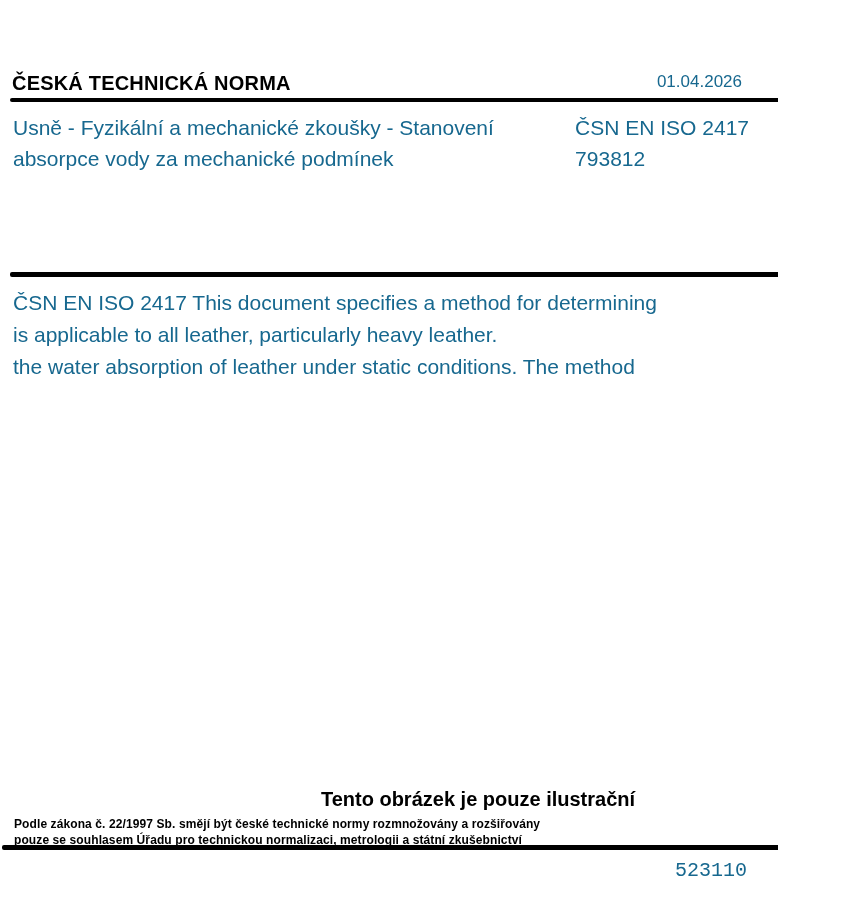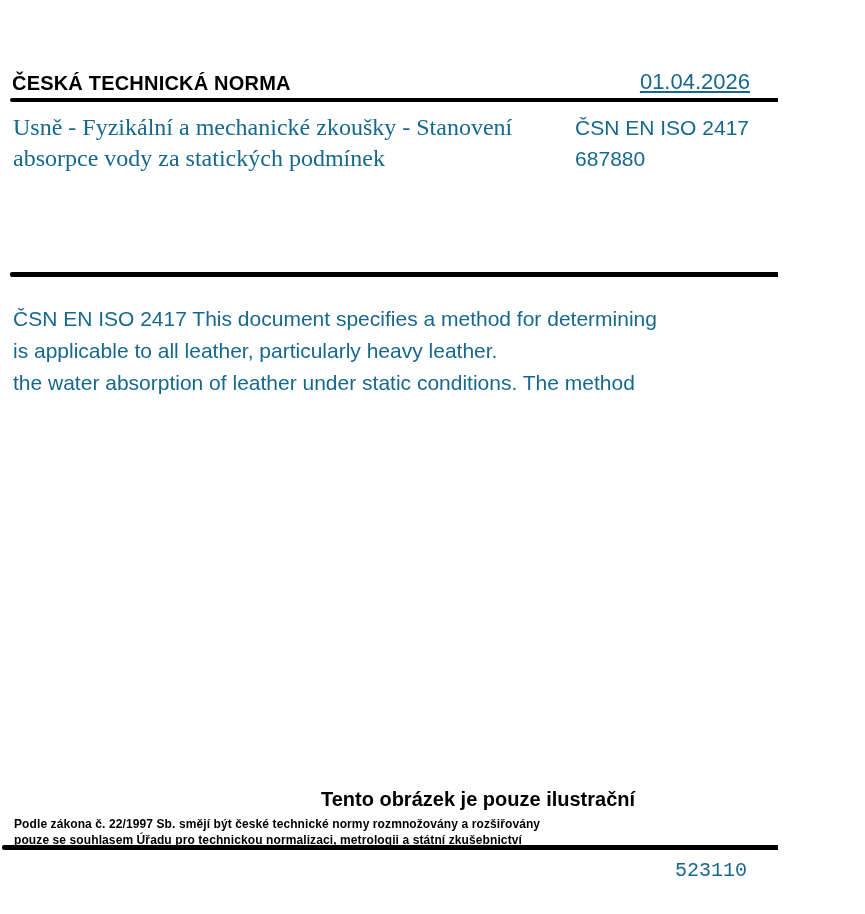--- a/index.html
+++ b/index.html
@@ -24,43 +24,41 @@
   .rule-abstract { left: 10px; top: 272px; width: 833px; height: 5px; }
   .rule-footer   { left: 2px;  top: 845px; width: 834px; height: 5px; }
 
   .header-title {
     left: 12px; top: 72px;
     font-size: 20px; font-weight: bold;
     letter-spacing: 0.2px; line-height: 23px;
     white-space: nowrap;
   }
   .header-date {
-    right: 28px; top: 70px;
-    font-size: 22px; line-height: 23px;
+    right: 36px; top: 70px;
+    font-size: 17px; line-height: 23px;
     color: var(--accent, #17688F);
     white-space: nowrap;
-    text-decoration: underline;
   }
 
   .norm-title {
     left: 13px; top: 112px;
-    font-size: 24px; line-height: 31px;
+    font-size: 21px; line-height: 31px;
     color: var(--accent, #17688F);
     white-space: nowrap;
-    font-family: Liberation Serif, serif;
   }
   .norm-ids {
     right: 29px; top: 112px;
     font-size: 21px; line-height: 31px;
     color: var(--accent, #17688F);
     white-space: nowrap;
   }
 
   .abstract {
-    left: 13px; top: 303px;
+    left: 13px; top: 287px;
     font-size: 21px; line-height: 32px;
     color: var(--accent, #17688F);
     white-space: nowrap;
   }
 
   .notice {
     left: 478px; top: 787px;
     transform: translateX(-50%);
     font-size: 20px; font-weight: bold;
     line-height: 24px;
@@ -88,26 +86,26 @@
 <div class="page">
 
   <div class="abs header-title">ČESKÁ TECHNICKÁ NORMA</div>
 
   <div class="abs header-date">01.04.2026</div>
 
   <div class="rule rule-header"></div>
 
   <div class="abs norm-title">
     <div>Usně - Fyzikální a mechanické zkoušky - Stanovení</div>
-    <div>absorpce vody za statických podmínek</div>
+    <div>absorpce vody za mechanické podmínek</div>
   </div>
 
   <div class="abs norm-ids">
     <div>ČSN EN ISO 2417</div>
-    <div>687880</div>
+    <div>793812</div>
   </div>
 
   <div class="rule rule-abstract"></div>
 
   <div class="abs abstract">
     <div>ČSN EN ISO 2417 This document specifies a method for determining</div>
     <div>is applicable to all leather, particularly heavy leather.</div>
     <div>the water absorption of leather under static conditions. The method</div>
   </div>
 

